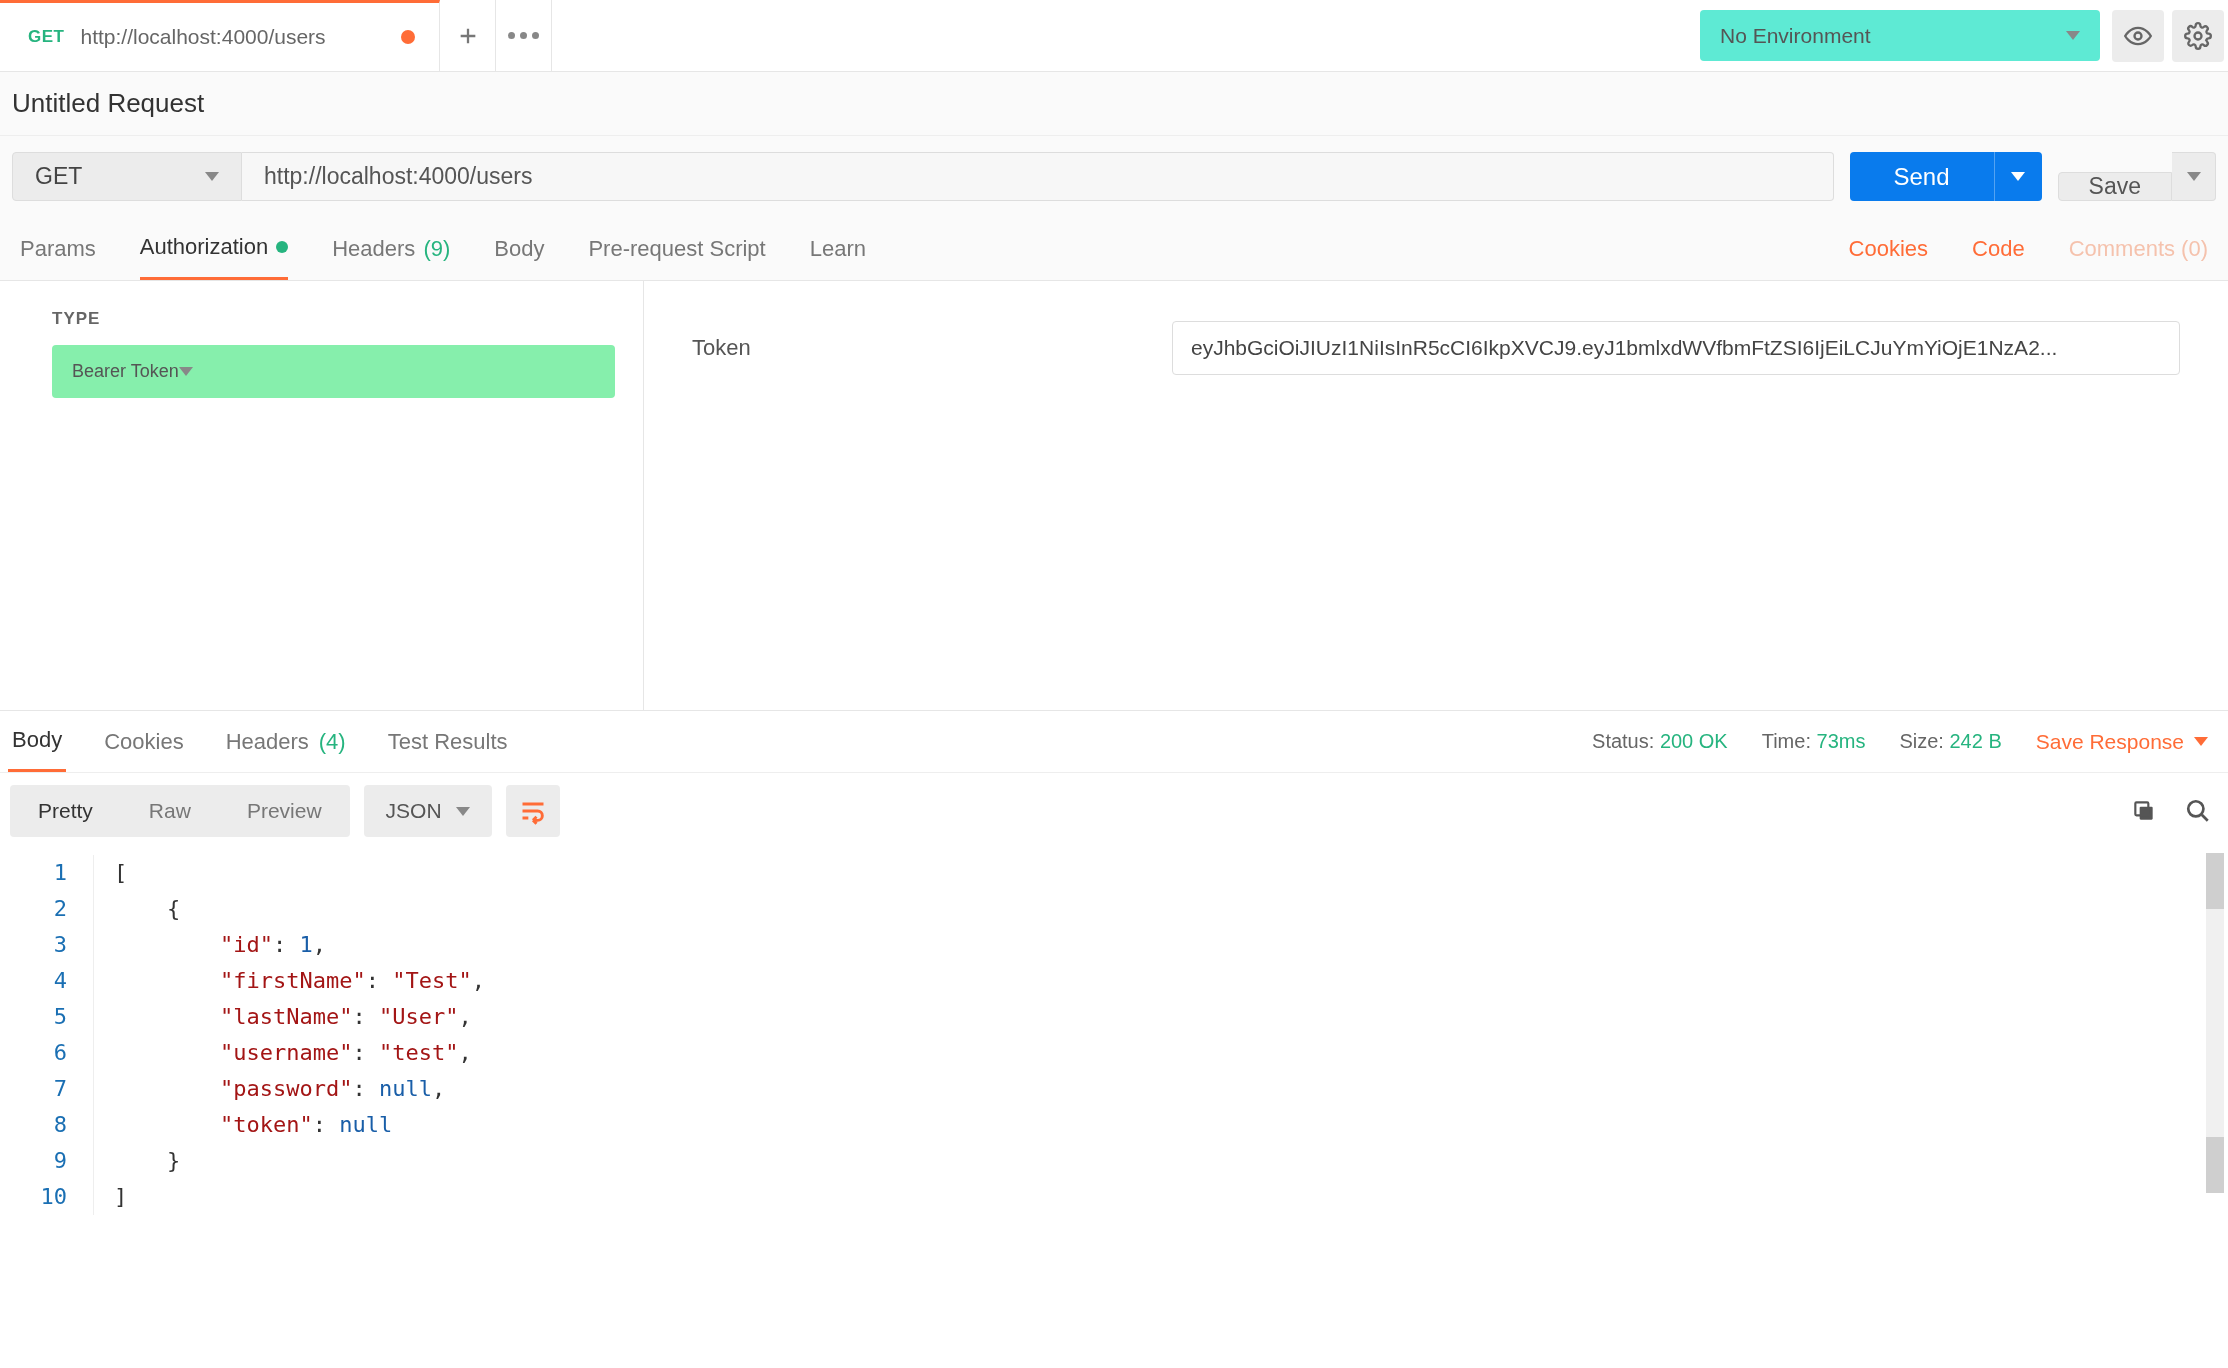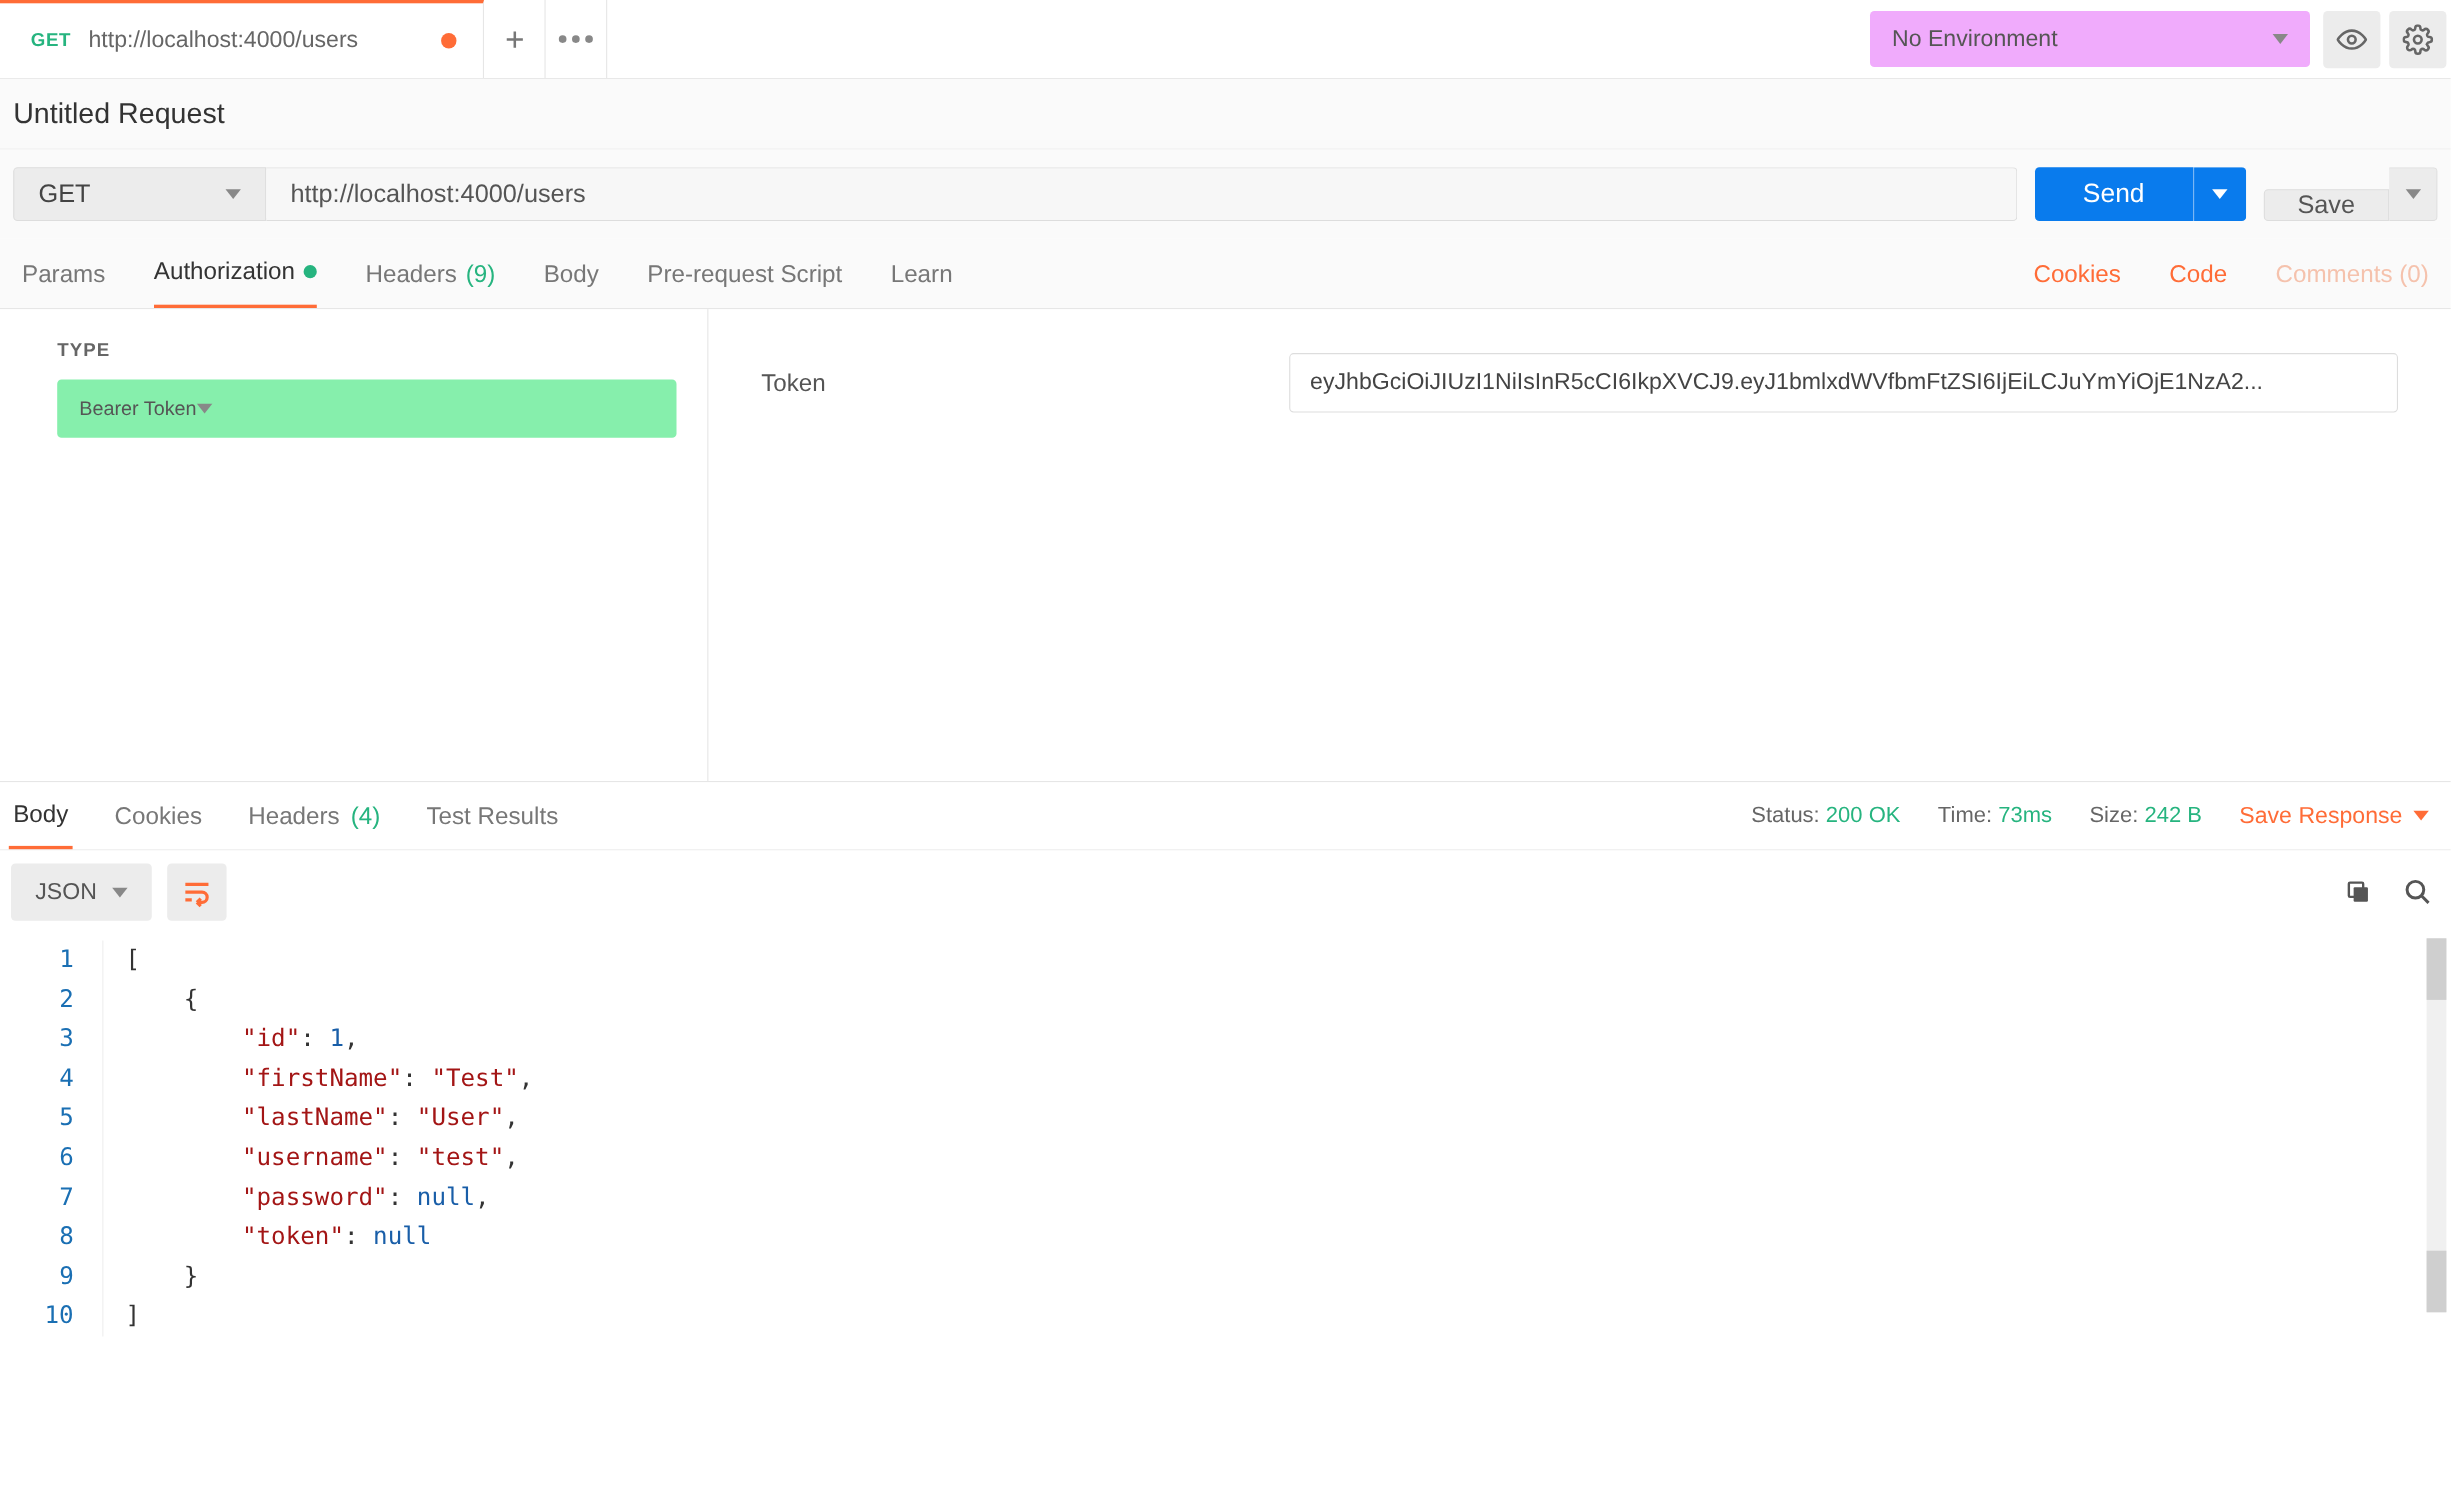--- a/index.html
+++ b/index.html
@@ -31,21 +31,21 @@
   .tab-dirty { width: 14px; height: 14px; border-radius: 50%; background: #ff6c37; margin-left: auto; }
   .topbar-btn {
     width: 56px; display: flex; align-items: center; justify-content: center;
     border-right: 1px solid #e6e6e6; color: #777; font-size: 28px;
     cursor: pointer;
   }
   .topbar-btn svg { width: 22px; height: 22px; }
   .topbar-spacer { flex: 1; }
   .env-select {
     display: flex; align-items: center; justify-content: space-between;
-    background: #f0abfc; border-radius: 4px;
+    background: #5eead4; border-radius: 4px;
     margin: 10px 8px; padding: 0 20px;
     width: 400px; color: #555; font-size: 21px;
   }
   .env-btn {
     width: 52px; height: 52px; margin: 10px 4px;
     background: #ececec; border-radius: 4px;
     display: flex; align-items: center; justify-content: center;
     color: #666;
   }
   .env-btn svg { width: 28px; height: 28px; }
@@ -287,20 +287,25 @@
       <span>Size:</span>
       <span class="g">242 B</span>
     </div>
     <div class="save-response">
       <span>Save Response</span>
       <span class="caret orange"></span>
     </div>
   </div>
 
   <div class="restool">
+    <div class="seg">
+      <div class="s active">Pretty</div>
+      <div class="s">Raw</div>
+      <div class="s">Preview</div>
+    </div>
     <div class="fmt-dd">
       <span>JSON</span>
       <span class="caret"></span>
     </div>
     <div class="wrap-btn">
       <svg viewBox="0 0 24 24" width="28" height="28" fill="none" stroke-width="2.5">
         <path d="M3 6h18M3 12h13a4 4 0 0 1 0 8h-4m0 0 3-3m-3 3 3 3M3 18h5"></path>
       </svg>
     </div>
     <div class="restool-spacer"></div>

